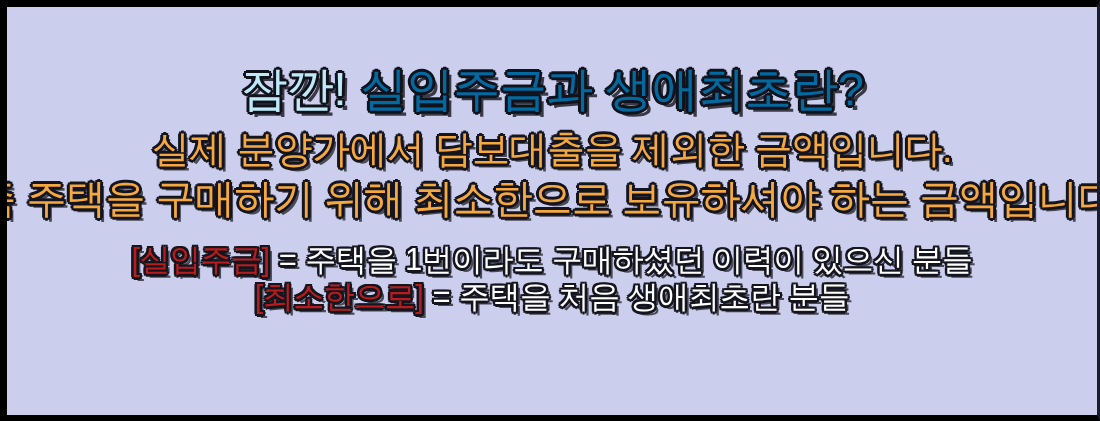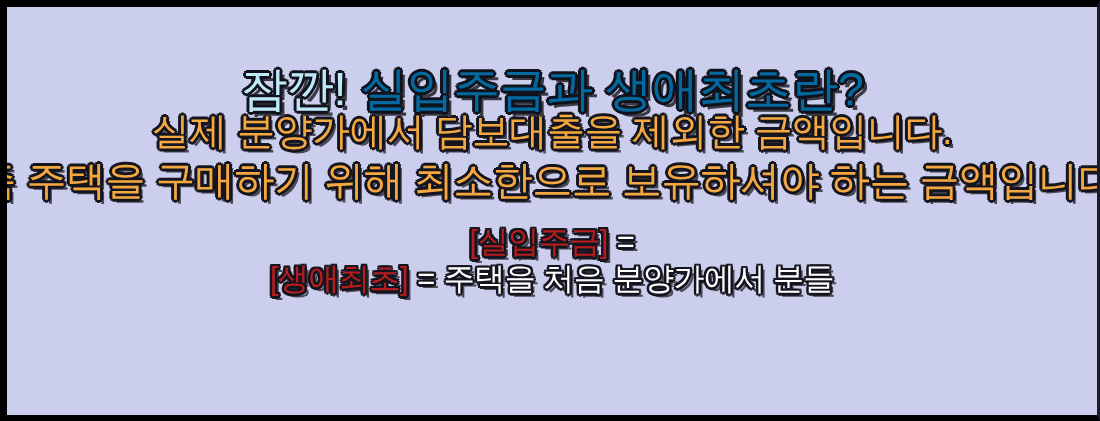--- a/index.html
+++ b/index.html
@@ -76,20 +76,21 @@
   .orange-line {
     color: #f4a83f;
     text-shadow:
       -2px -2px 0 #15151f,  2px -2px 0 #15151f,
       -2px  2px 0 #15151f,  2px  2px 0 #15151f,
       -3px  0   0 #15151f,  3px  0   0 #15151f,
        0   -3px 0 #15151f,  0    3px 0 #15151f,
        4px 4px 0 #4a4a55;
   }
   #body-line-1 {
+    margin-top: 18px;
     font-size: 38px;
   }
   #body-line-2 {
     margin-top: 10px;
     font-size: 40px;
   }
 
   
   .definition-row {
     display: flex;
@@ -129,21 +130,22 @@
     <span class="tx" id="title-question">실입주금과 생애최초란?</span>
   </div>
 
   <div id="body-line-1" class="poster-line orange-line">실제 분양가에서 담보대출을 제외한 금액입니다.</div>
 
   <div id="body-line-2" class="poster-line orange-line">즉 주택을 구매하기 위해 최소한으로 보유하셔야 하는 금액입니다.</div>
 
   <div id="definition-row-1" class="definition-row poster-line">
     <span class="tx def-term">[실입주금]</span>
     <span class="tx def-desc">=</span>
+    <span class="tx def-desc">주택을 1번이라도 구매하셨던 이력이 있으신 분들</span>
   </div>
 
   <div id="definition-row-2" class="definition-row poster-line">
-    <span class="tx def-term">[생애최초]</span>
+    <span class="tx def-term">[최소한으로]</span>
     <span class="tx def-desc">=</span>
-    <span class="tx def-desc">주택을 처음 분양가에서 분들</span>
+    <span class="tx def-desc">주택을 처음 생애최초란 분들</span>
   </div>
 
 </div>
 
 </body></html>

